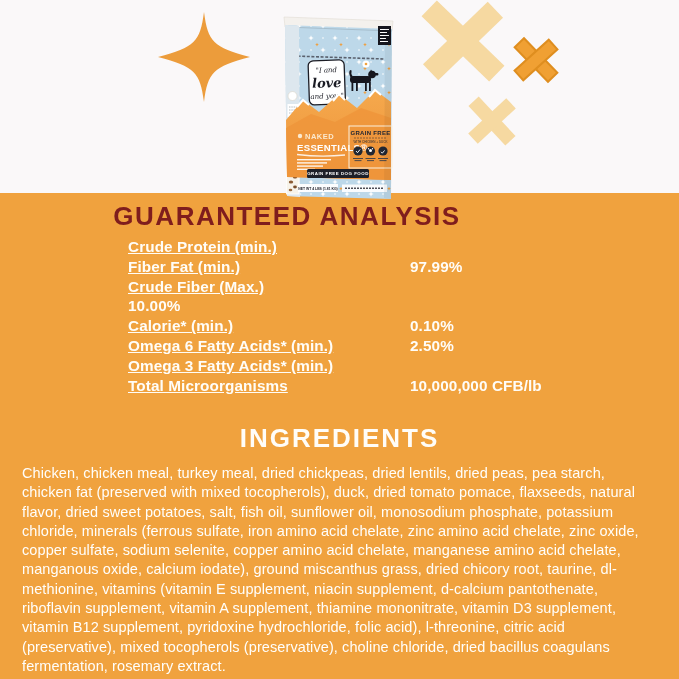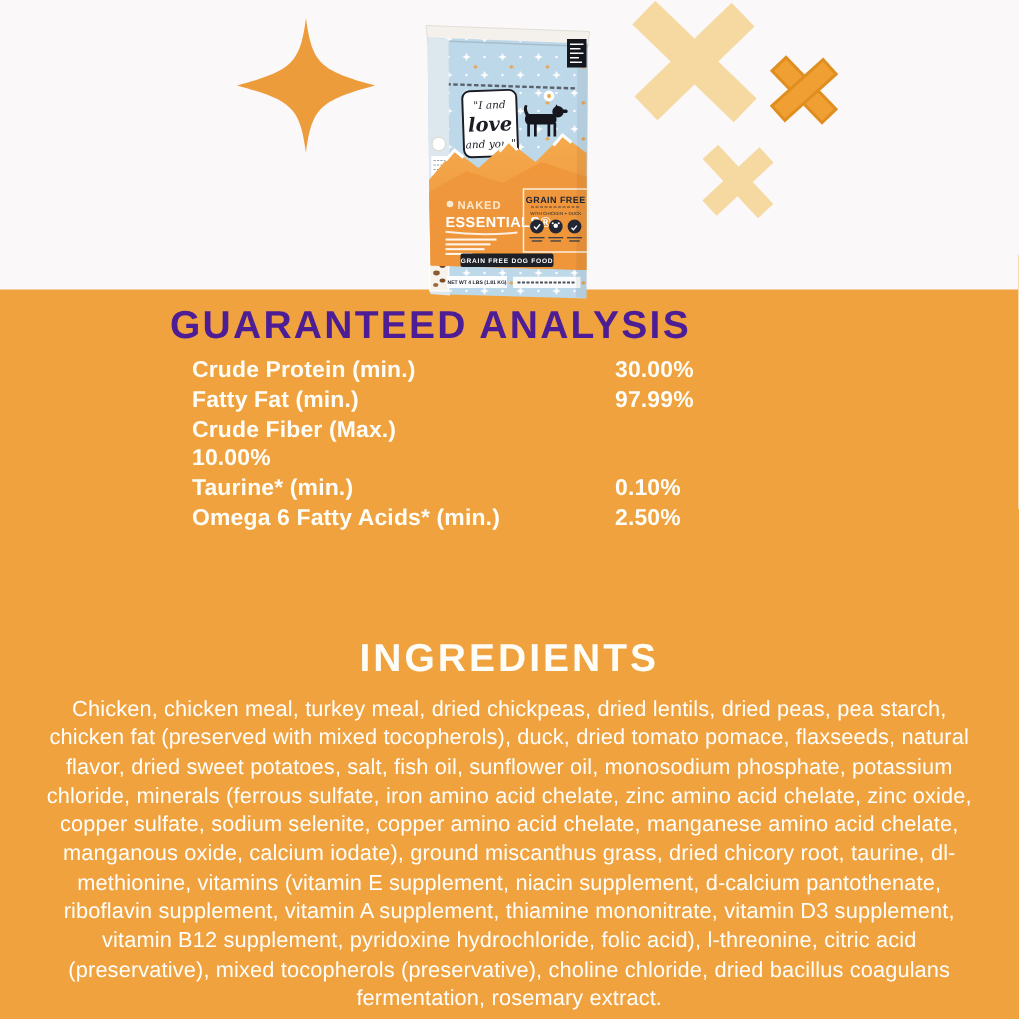--- a/index.html
+++ b/index.html
@@ -3,30 +3,30 @@
 <meta charset="utf-8">
 <style>
   html,body{margin:0;padding:0;background:#fff;}
   .canvas{position:relative;width:679px;height:679px;overflow:hidden;background:#F0A23E;
           font-family:"Liberation Sans",sans-serif;}
   .hero{position:absolute;top:0;left:0;width:679px;height:193px;background:#FAF8F9;}
   .deco-svg{position:absolute;top:0;left:0;width:679px;height:193px;}
   .bag-wrap{position:absolute;top:8px;left:281px;width:115px;height:193px;z-index:3;}
 
   .ga-title{position:absolute;top:201px;left:0;width:574px;text-align:center;
-    font-size:26px;font-weight:bold;letter-spacing:1.5px;color:#4c1d95;}
+    font-size:26px;font-weight:bold;letter-spacing:1.5px;color:#7f1d1d;}
   .ga-rows{position:absolute;top:237px;left:128px;width:540px;}
   .ga-row{display:flex;height:19.8px;line-height:19.8px;font-size:15.3px;font-weight:bold;
     letter-spacing:.1px;color:#FFFDF8;}
-  .ga-label{width:282px;flex:none;}
+  .ga-label{width:282px;flex:none;text-decoration:underline;}
   .ga-value{flex:1;}
 
   .ing-title{position:absolute;top:423px;left:0;width:679px;text-align:center;
     font-size:26px;font-weight:bold;letter-spacing:2px;color:#FFFDF8;}
-  .ing-text{position:absolute;top:464px;left:22px;width:635px;text-align:center;
+  .ing-text{position:absolute;top:464px;left:22px;width:635px;
     font-size:14.5px;line-height:19.3px;color:#FFFEFB;letter-spacing:.1px;}
 </style>
 </head>
 <body>
 
 <div class="canvas">
 
   <div class="hero">
     <svg class="deco-svg" viewBox="0 0 679 193">
 
@@ -186,48 +186,52 @@
 
       <path d="M104,21 L111,21 L110,191 L103,190 Z" fill="rgba(0,0,0,0.05)"></path>
     </svg>
   </div>
 
   <div class="ga-title">GUARANTEED ANALYSIS</div>
   <div class="ga-rows">
 
       <div class="ga-row">
         <div class="ga-label">Crude Protein (min.)</div>
-        <div class="ga-value">30.00%</div>
-      </div>
-
-      <div class="ga-row">
-        <div class="ga-label">Fatty Fat (min.)</div>
+      </div>
+
+      <div class="ga-row">
+        <div class="ga-label">Fiber Fat (min.)</div>
         <div class="ga-value">97.99%</div>
       </div>
 
       <div class="ga-row">
         <div class="ga-label">Crude Fiber (Max.)</div>
       </div>
 
       <div class="ga-row">
         <div class="ga-value">10.00%</div>
       </div>
 
       <div class="ga-row">
-        <div class="ga-label">Taurine* (min.)</div>
+        <div class="ga-label">Calorie* (min.)</div>
         <div class="ga-value">0.10%</div>
       </div>
 
       <div class="ga-row">
         <div class="ga-label">Omega 6 Fatty Acids* (min.)</div>
         <div class="ga-value">2.50%</div>
       </div>
 
       <div class="ga-row">
-      </div>
-
+        <div class="ga-label">Omega 3 Fatty Acids* (min.)</div>
+      </div>
+
+      <div class="ga-row">
+        <div class="ga-label">Total Microorganisms</div>
+        <div class="ga-value">10,000,000 CFB/lb</div>
+      </div>
 
     </div>
 
   <div class="ing-title">INGREDIENTS</div>
   <div class="ing-text">Chicken, chicken meal, turkey meal, dried chickpeas, dried lentils, dried peas, pea starch, chicken fat (preserved with mixed tocopherols), duck, dried tomato pomace, flaxseeds, natural flavor, dried sweet potatoes, salt, fish oil, sunflower oil, monosodium phosphate, potassium chloride, minerals (ferrous sulfate, iron amino acid chelate, zinc amino acid chelate, zinc oxide, copper sulfate, sodium selenite, copper amino acid chelate, manganese amino acid chelate, manganous oxide, calcium iodate), ground miscanthus grass, dried chicory root, taurine, dl-methionine, vitamins (vitamin E supplement, niacin supplement, d-calcium pantothenate, riboflavin supplement, vitamin A supplement, thiamine mononitrate, vitamin D3 supplement, vitamin B12 supplement, pyridoxine hydrochloride, folic acid), l-threonine, citric acid (preservative), mixed tocopherols (preservative), choline chloride, dried bacillus coagulans fermentation, rosemary extract.</div>
 
 </div>
 
 </body></html>

